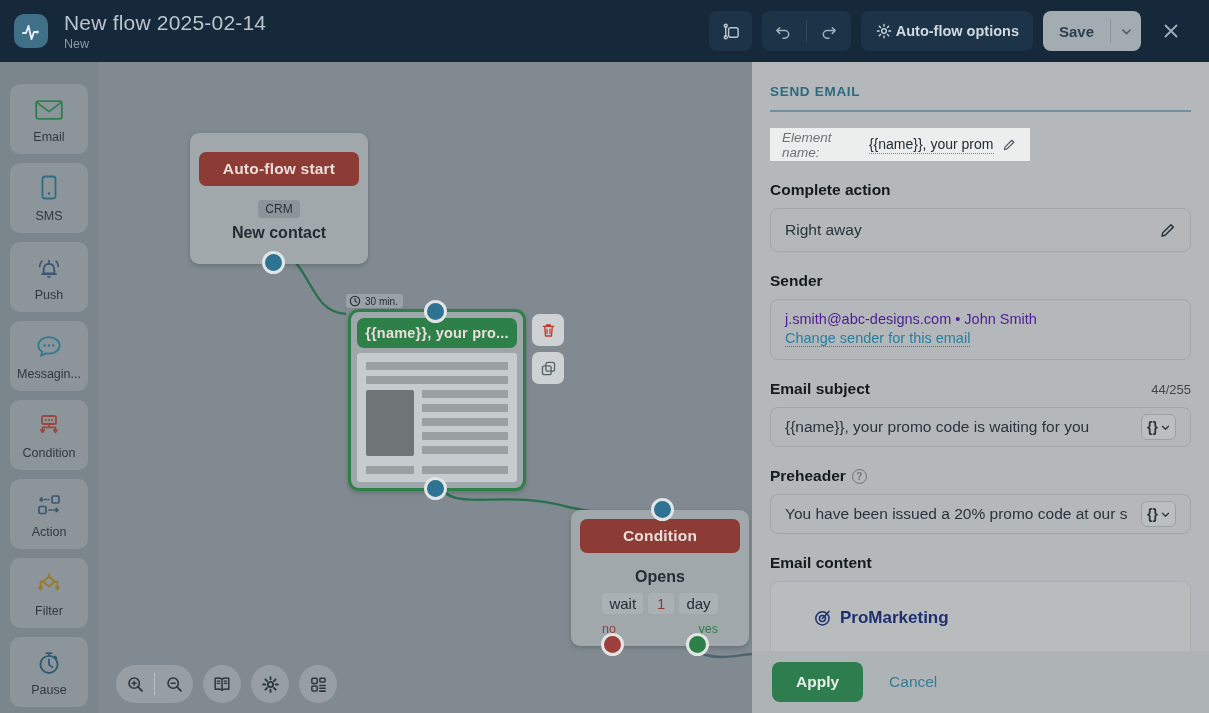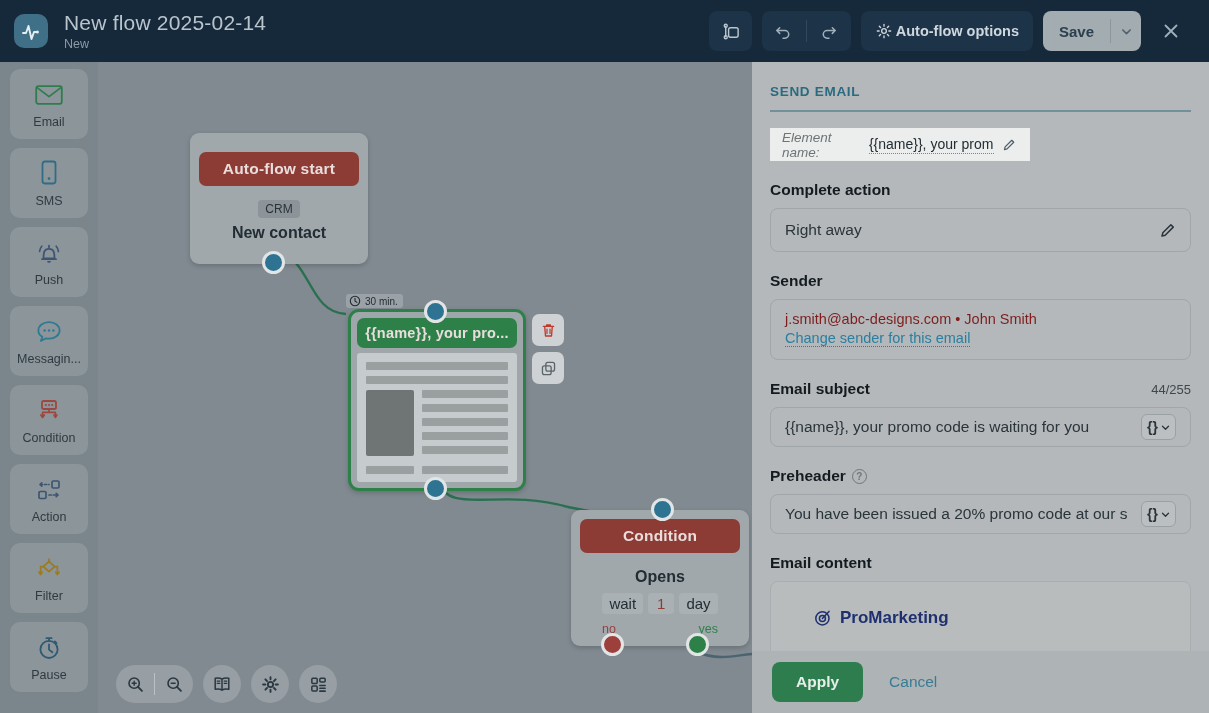--- a/index.html
+++ b/index.html
@@ -39,21 +39,21 @@
   }
   .save-grp { display: flex; align-items: center; background: #a3acb0; border-radius: 8px; height: 40px; }
   .save-grp .lbl { padding: 0 16px; color: #2b3f4f; font-size: 15px; font-weight: 700; cursor: pointer; }
   .save-grp .vdiv { width: 1px; height: 24px; background: #8d9699; }
   .save-grp .caret { width: 30px; height: 40px; display:flex; align-items:center; justify-content:center; color:#50616d; cursor:pointer;}
   .close-btn { width: 40px; height: 40px; border-radius: 8px; display:flex; align-items:center; justify-content:center; color:#9fb0bc; cursor:pointer;}
 
   
   .sidebar {
     position: absolute; left: 0; top: 62px; width: 98px; height: 651px;
-    background: #7b868c; padding-top: 7px; overflow: hidden;
+    background: #7b868c; padding-top: 22px; overflow: hidden;
   }
   .side-item {
     width: 78px; margin: 0 auto 9px; height: 70px; border-radius: 10px;
     background: rgba(255,255,255,0.13); display: flex; flex-direction: column;
     align-items: center; justify-content: center; gap: 5px; cursor: pointer;
   }
   .side-item .ico { height: 30px; display: flex; align-items: center; justify-content: center; }
   .side-item .lbl { font-size: 12.5px; color: #2e3a41; line-height: 14px; }
 
   
@@ -151,21 +151,21 @@
   }
   .pencil { color: #4e5e68; cursor: pointer; display:flex; }
 
   .sec-label { font-size: 15.5px; font-weight: 700; color: #141b20; margin-top: 20px; display: flex; align-items: center; gap: 6px; }
   .field {
     margin-top: 9px; border: 1px solid #a0a6a9; border-radius: 8px; background: transparent;
     min-height: 42px; display: flex; align-items: center; padding: 0 14px; position: relative;
   }
   .field .txt { font-size: 15.5px; color: #2a343b; flex: 1 1 auto; overflow: hidden; white-space: nowrap; }
   .field.sender { display: block; padding: 11px 14px 12px; }
-  .sender-line1 { font-size: 14.5px; color: #7f1d1d; }
+  .sender-line1 { font-size: 14.5px; color: #4c1d95; }
   .sender-link {
     font-size: 14.5px; color: #2a7fa0; margin-top: 3px; display: inline-block;
     border-bottom: 1px dotted #2a7fa0; cursor: pointer;
   }
   .row-between { display: flex; align-items: baseline; justify-content: space-between; margin-top: 20px; }
   .counter { font-size: 13px; color: #3e484e; }
   .codebtn {
     display: flex; align-items: center; gap: 3px; border: 1px solid #9aa1a4; border-radius: 6px;
     height: 26px; padding: 0 5px; color: #2a343b; font-size: 14px; font-weight: 700; cursor: pointer;
     background: rgba(255,255,255,.10);

